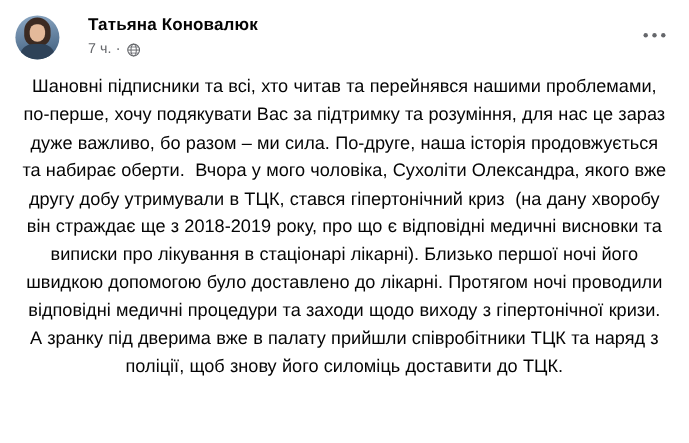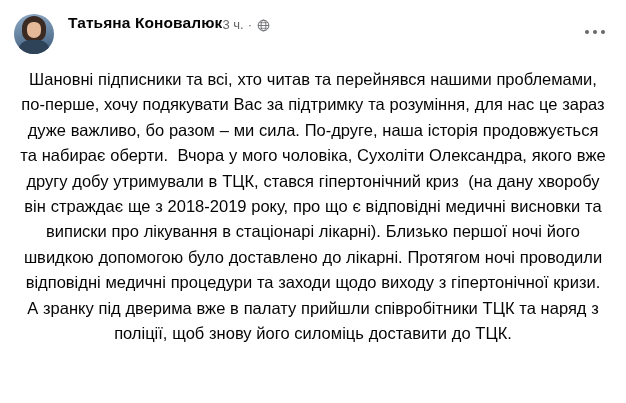--- a/index.html
+++ b/index.html
@@ -60,23 +60,23 @@
   .avatar .body {
     position: absolute;
     left: 4px;
     bottom: 0;
     width: 32px;
     height: 14px;
     border-radius: 12px 12px 0 0;
     background: #2e4258;
   }
   .header-text {
-    margin-left: 14px;
+    margin-left: 26px;
     display: flex;
-    flex-direction: row;
+    flex-direction: column;
     justify-content: center;
     padding-top: 1px;
   }
   .author-name {
     font-size: 15.5px;
     font-weight: bold;
     line-height: 20px;
     color: #050505;
     letter-spacing: 0.1px;
   }
@@ -139,21 +139,21 @@
 
     <div class="avatar">
       <div class="hair"></div>
       <div class="face"></div>
       <div class="body"></div>
     </div>
 
     <div class="header-text">
       <div class="author-name">Татьяна Коновалюк</div>
       <div class="meta-row">
-        <span>3 ч.</span>
+        <span>7 ч.</span>
         <span class="dot">·</span>
         <span class="globe-icon">
           <svg viewBox="0 0 16 16" width="13" height="13" aria-hidden="true">
             <circle cx="8" cy="8" r="6.6" fill="none" stroke="#65676b" stroke-width="1.2"></circle>
             <ellipse cx="8" cy="8" rx="3" ry="6.6" fill="none" stroke="#65676b" stroke-width="1.1"></ellipse>
             <line x1="1.4" y1="8" x2="14.6" y2="8" stroke="#65676b" stroke-width="1.1"></line>
             <line x1="2.5" y1="4.6" x2="13.5" y2="4.6" stroke="#65676b" stroke-width="0.9"></line>
             <line x1="2.5" y1="11.4" x2="13.5" y2="11.4" stroke="#65676b" stroke-width="0.9"></line>
           </svg>
         </span>

